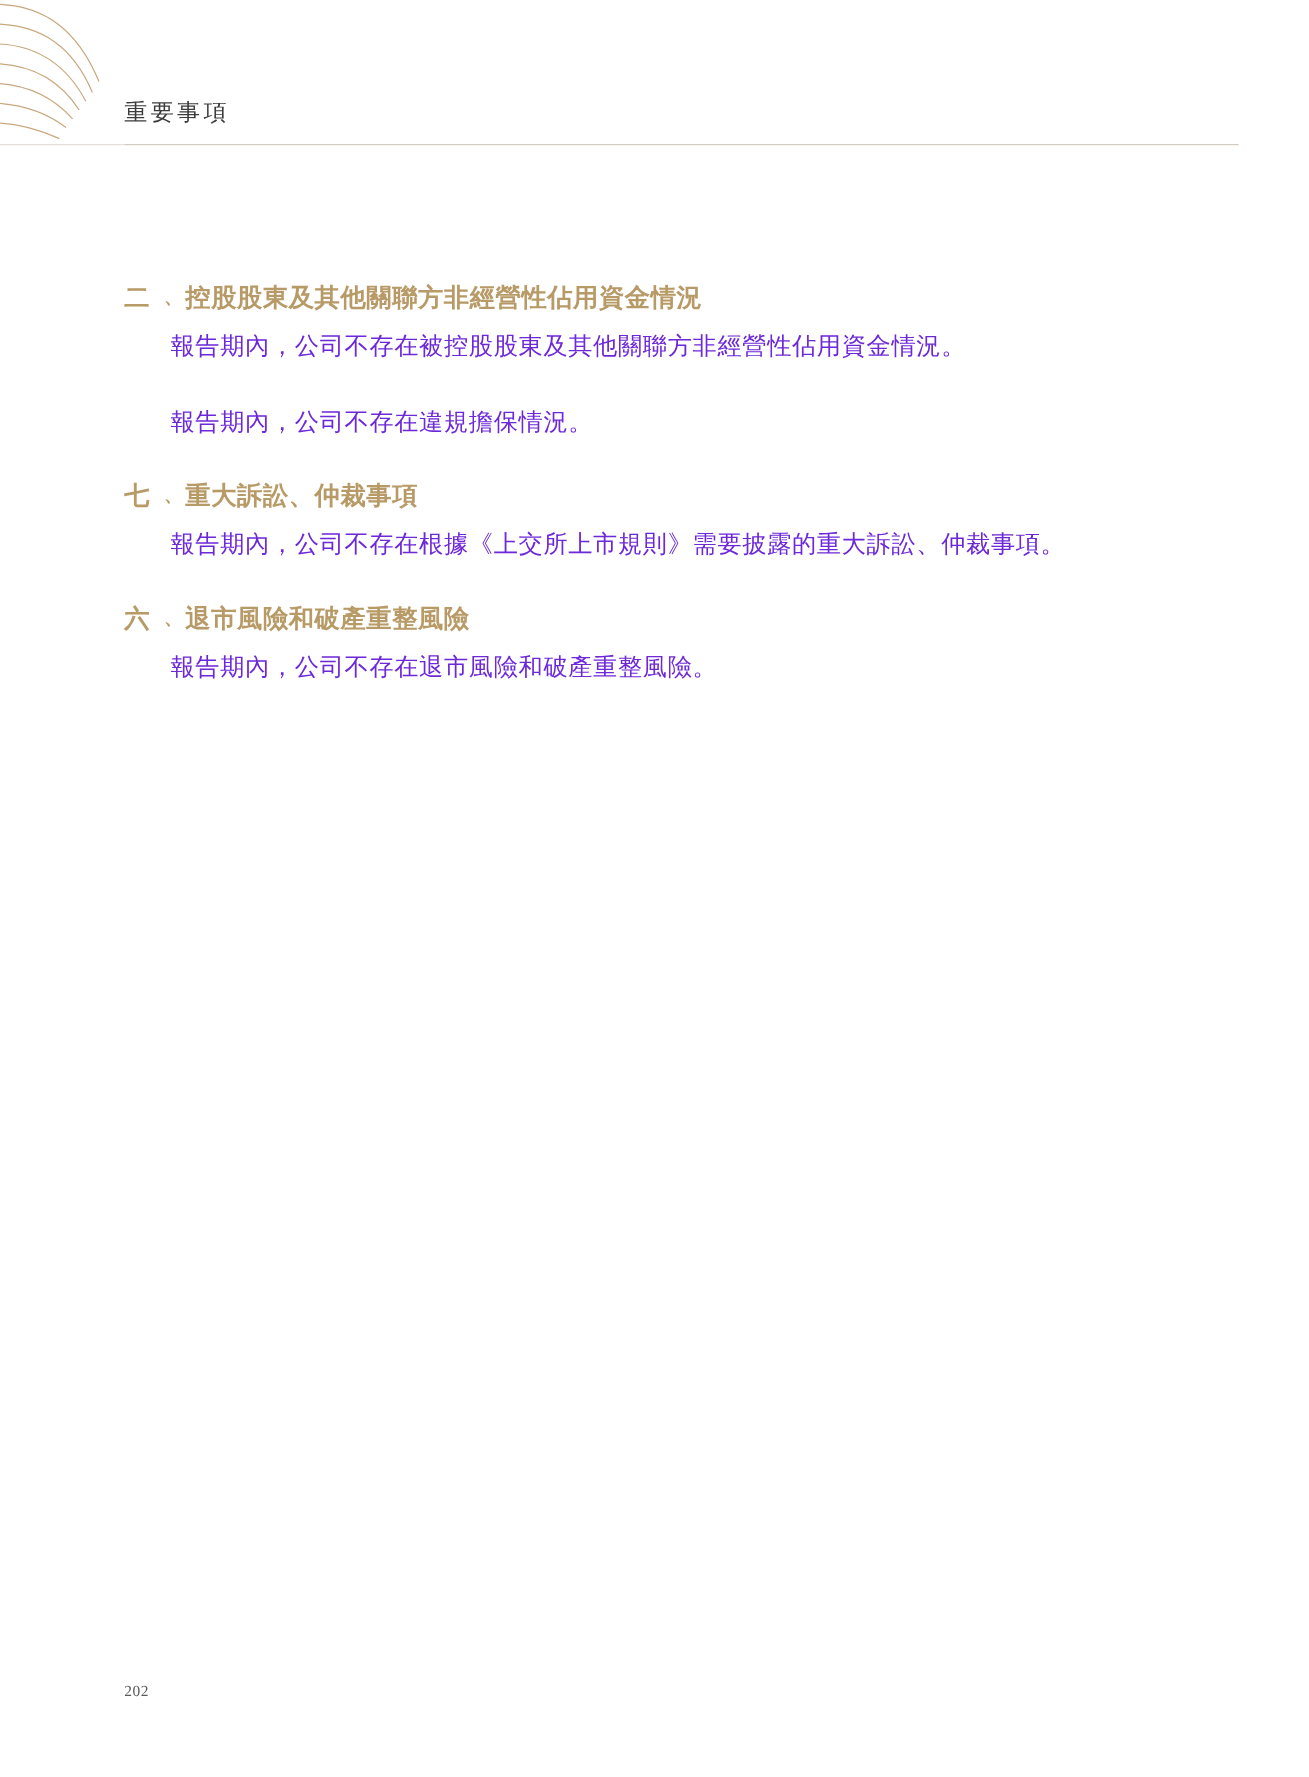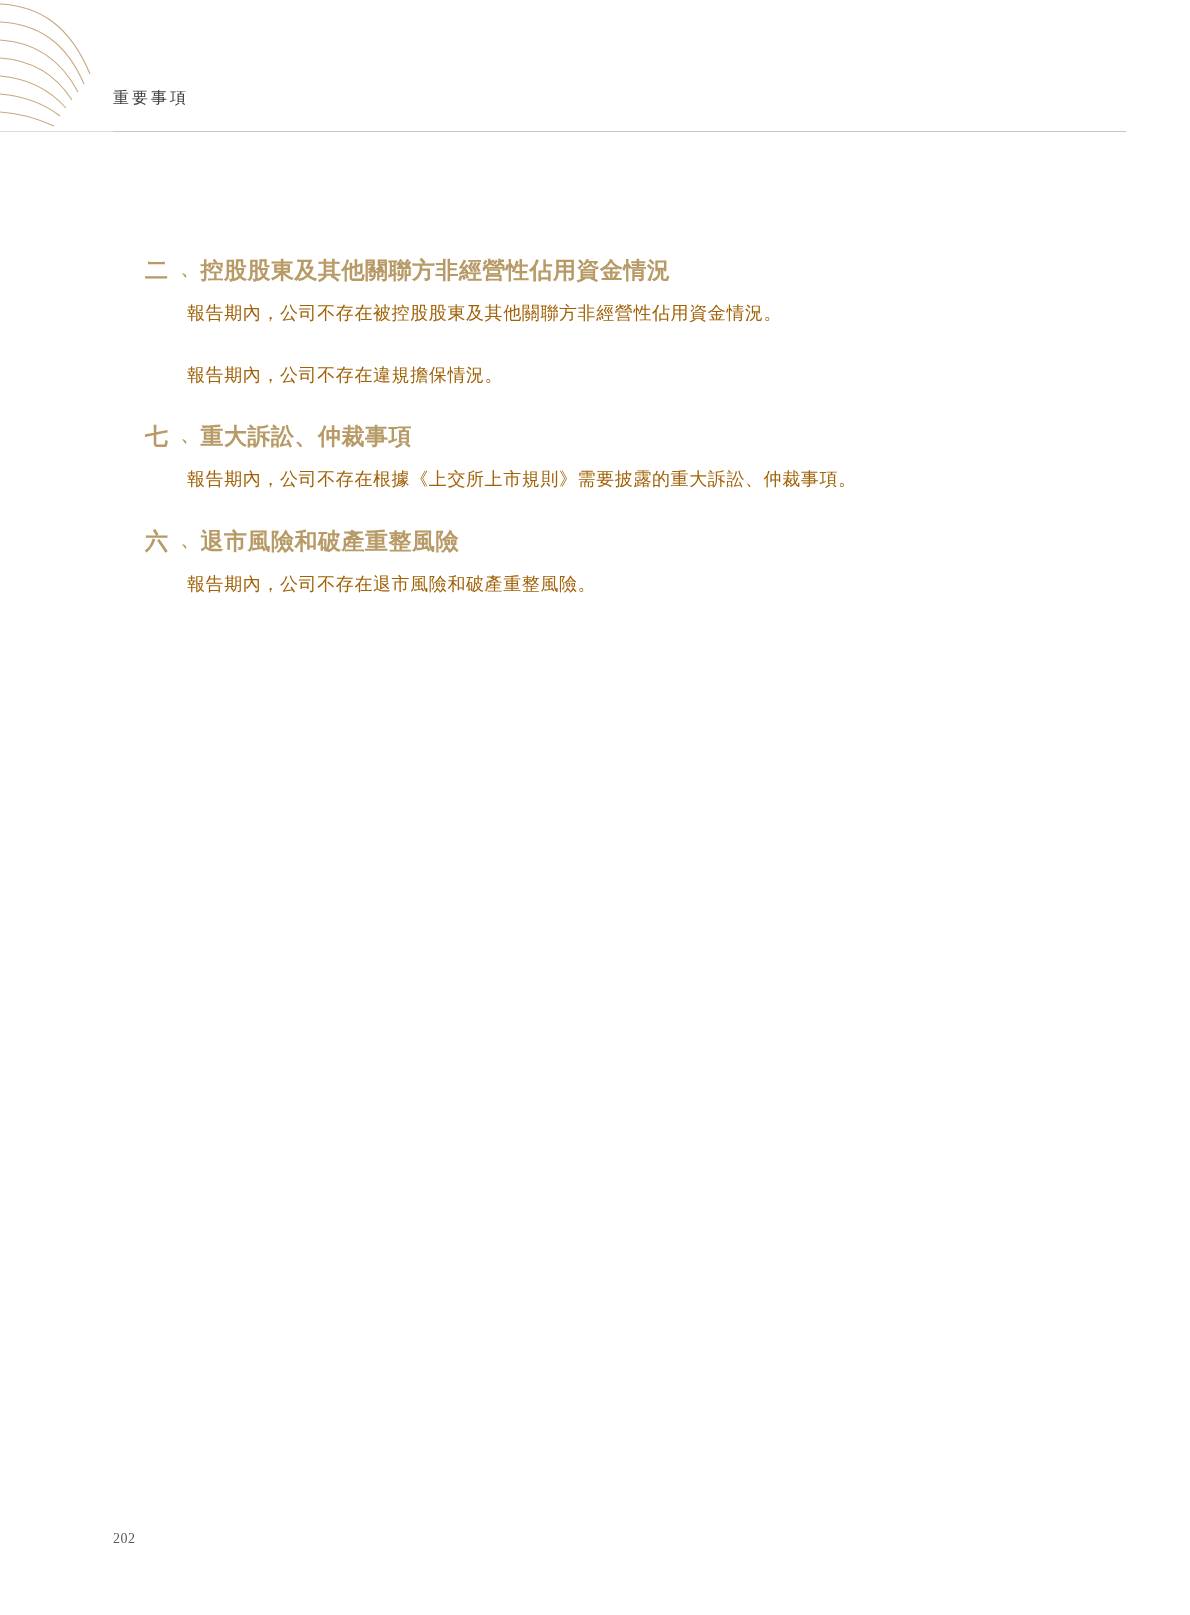--- a/index.html
+++ b/index.html
@@ -28,21 +28,21 @@
     position: absolute;
     top: 0;
     left: 0;
     width: 200px;
     height: 133px;
   }
   .header-title {
     position: absolute;
     left: 113px;
     top: 88px;
-    font-size: 16px;
+    font-size: 21px;
     letter-spacing: 3px;
     color: #3b3b3b;
     font-family: "Liberation Serif", "DejaVu Serif", serif;
   }
   .header-rule {
     position: absolute;
     left: 113px;
     top: 131px;
     width: 1013px;
     height: 1px;
@@ -60,21 +60,20 @@
   
   .content {
     position: absolute;
     left: 113px;
     top: 255px;
     width: 1010px;
   }
 
   .section {
     margin-bottom: 0;
-    margin-left: 32px;
   }
 
   .section-heading {
     color: #b79a66;
     font-size: 23px;
     letter-spacing: 0.5px;
     line-height: 1.35;
     font-family: "Liberation Serif", "DejaVu Serif", serif;
     white-space: nowrap;
     margin: 0 0 12px 0;
@@ -88,26 +87,26 @@
     padding: 0 2px 0 6px;
     font-size: 17px;
     vertical-align: 3px;
   }
 
   .section-body {
     margin: 0 0 30px 0;
     padding-left: 42px;
   }
   .para {
-    color: #a16207;
-    font-size: 18px;
+    color: #6d28d9;
+    font-size: 22px;
     line-height: 1.75;
     letter-spacing: 0.6px;
     margin: 0 0 18px 0;
-    font-family: Liberation Sans, sans-serif;
+    font-family: Liberation Mono, monospace;
   }
   .para:last-child { margin-bottom: 0; }
 
   .gap-sm { margin-bottom: 28px; }
 
   
   .page-number {
     position: absolute;
     left: 113px;
     bottom: 68px;

